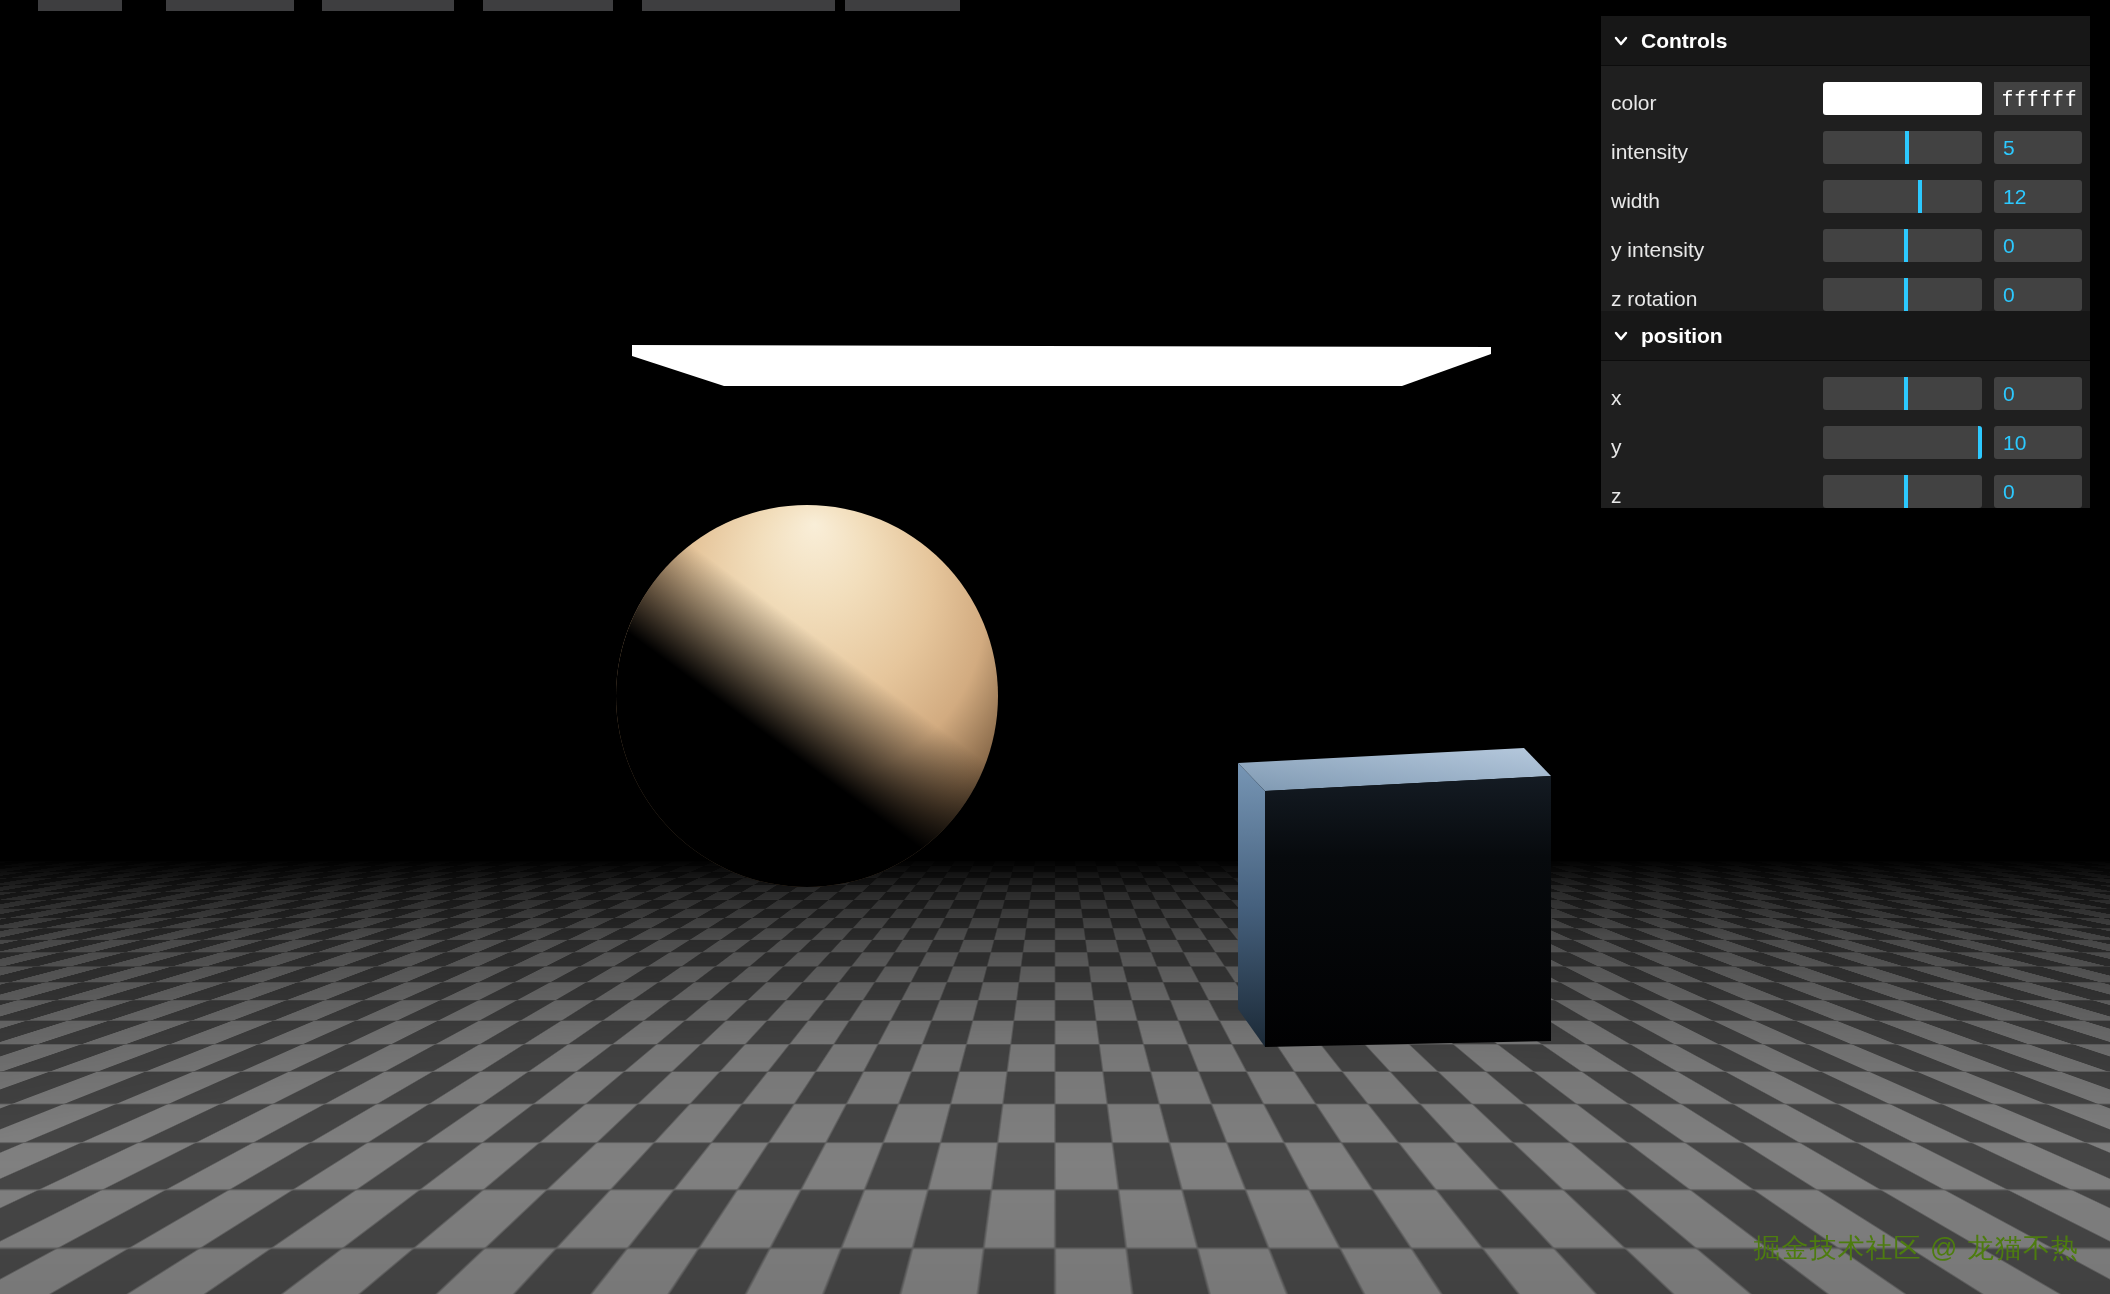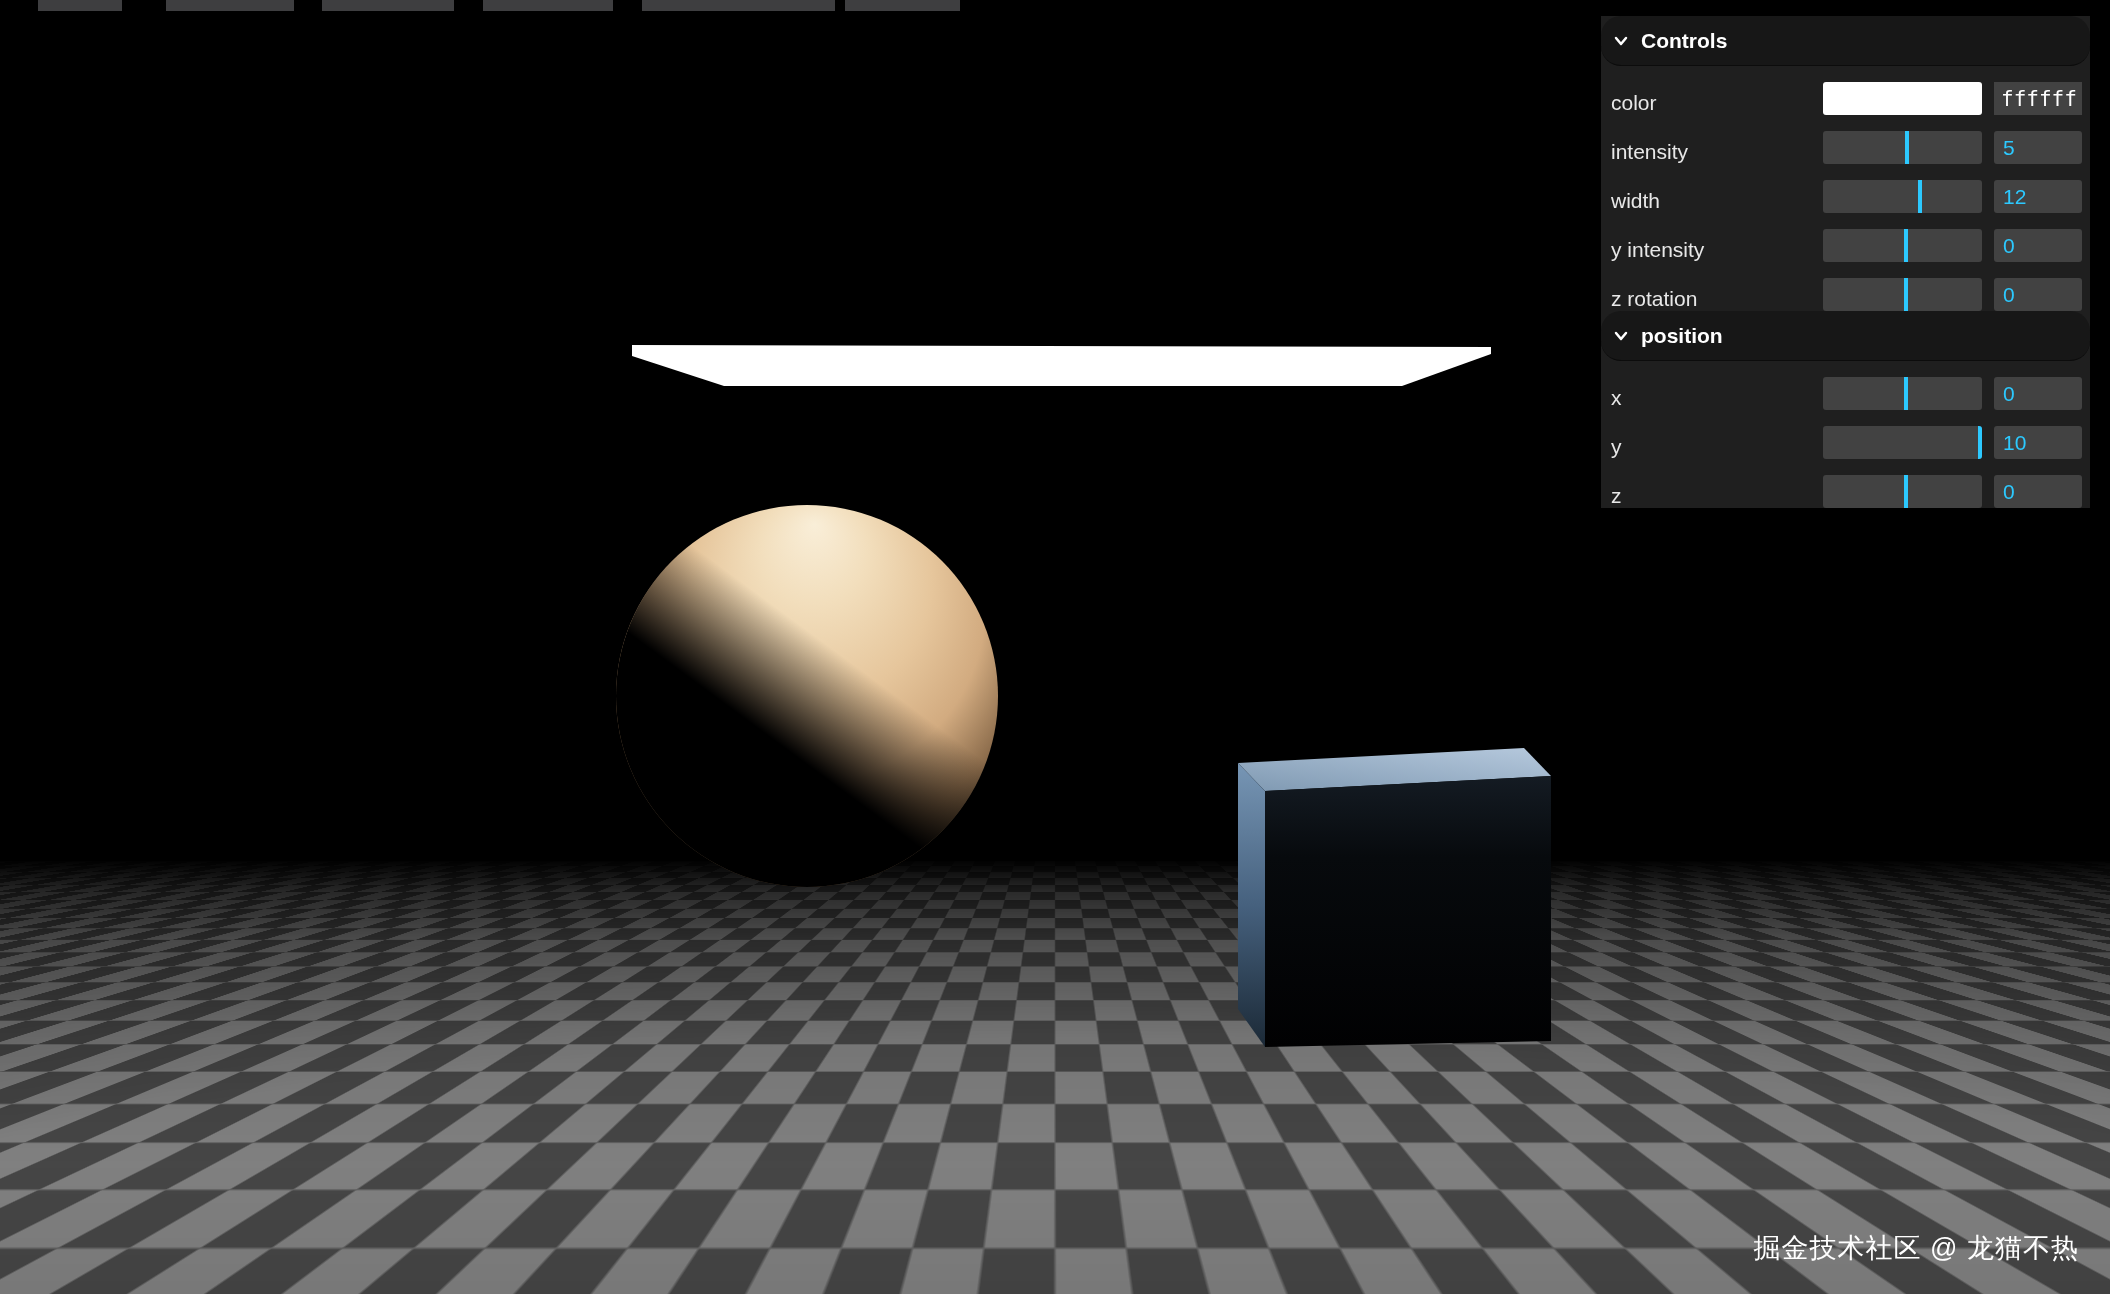--- a/index.html
+++ b/index.html
@@ -33,42 +33,42 @@
         rgba(0,0,0,0.97) 0%, rgba(0,0,0,0.62) 7%, rgba(0,0,0,0.35) 18%,
         rgba(0,0,0,0.18) 40%, rgba(0,0,0,0.10) 70%, rgba(0,0,0,0.16) 100%);
   }
 
   .arealight { position:absolute; left:632px; top:344px; }
   .sphere    { position:absolute; left:616px; top:505px; }
   .cube      { position:absolute; left:1238px; top:744px; }
 
   .watermark {
     position:absolute; right:31px; bottom:28px;
-    font-size:27px; letter-spacing:1px; color:#ffffff;
+    font-size:27px; letter-spacing:1px; color:#4d7c0f;
   }
 
   
   .tabstrip { position:absolute; top:0; left:0; width:100%; height:11px; background:#000; }
   .tabseg   { position:absolute; top:0; height:11px; background:#3e3e40; }
   .tabseg:nth-of-type(1){ left:38px;  width:84px;  }
   .tabseg:nth-of-type(2){ left:166px; width:128px; }
   .tabseg:nth-of-type(3){ left:322px; width:132px; }
   .tabseg:nth-of-type(4){ left:483px; width:130px; }
   .tabseg:nth-of-type(5){ left:642px; width:193px; }
   .tabseg:nth-of-type(6){ left:845px; width:115px; }
 
   
   .panel {
     position:absolute; left:1601px; top:16px; width:489px;
     background:#1f1f1f; color:#ebebeb; font-size:21px; user-select:none;
   }
   .folder-title {
     height:50px; display:flex; align-items:center; gap:10px;
     padding:0 10px; font-weight:bold; color:#ffffff;
-    background:#171717; border-bottom:1px solid #0c0c0c; cursor:pointer;border-radius:20px;
+    background:#171717; border-bottom:1px solid #0c0c0c; cursor:pointer;
   }
   .chev { display:flex; align-items:center; }
   .row { height:49px; display:flex; align-items:flex-end; padding:0 8px 0 10px; }
   .row .label { width:212px; flex:none; color:#e8e8e8; overflow:hidden; white-space:nowrap; }
   .slider {
     position:relative; width:159px; height:33px; flex:none;
     background:#424242; border-radius:3px; cursor:ew-resize; overflow:hidden;
   }
   .marker { position:absolute; top:0; width:4px; height:100%; background:#2cc9ff; }
   .number {

